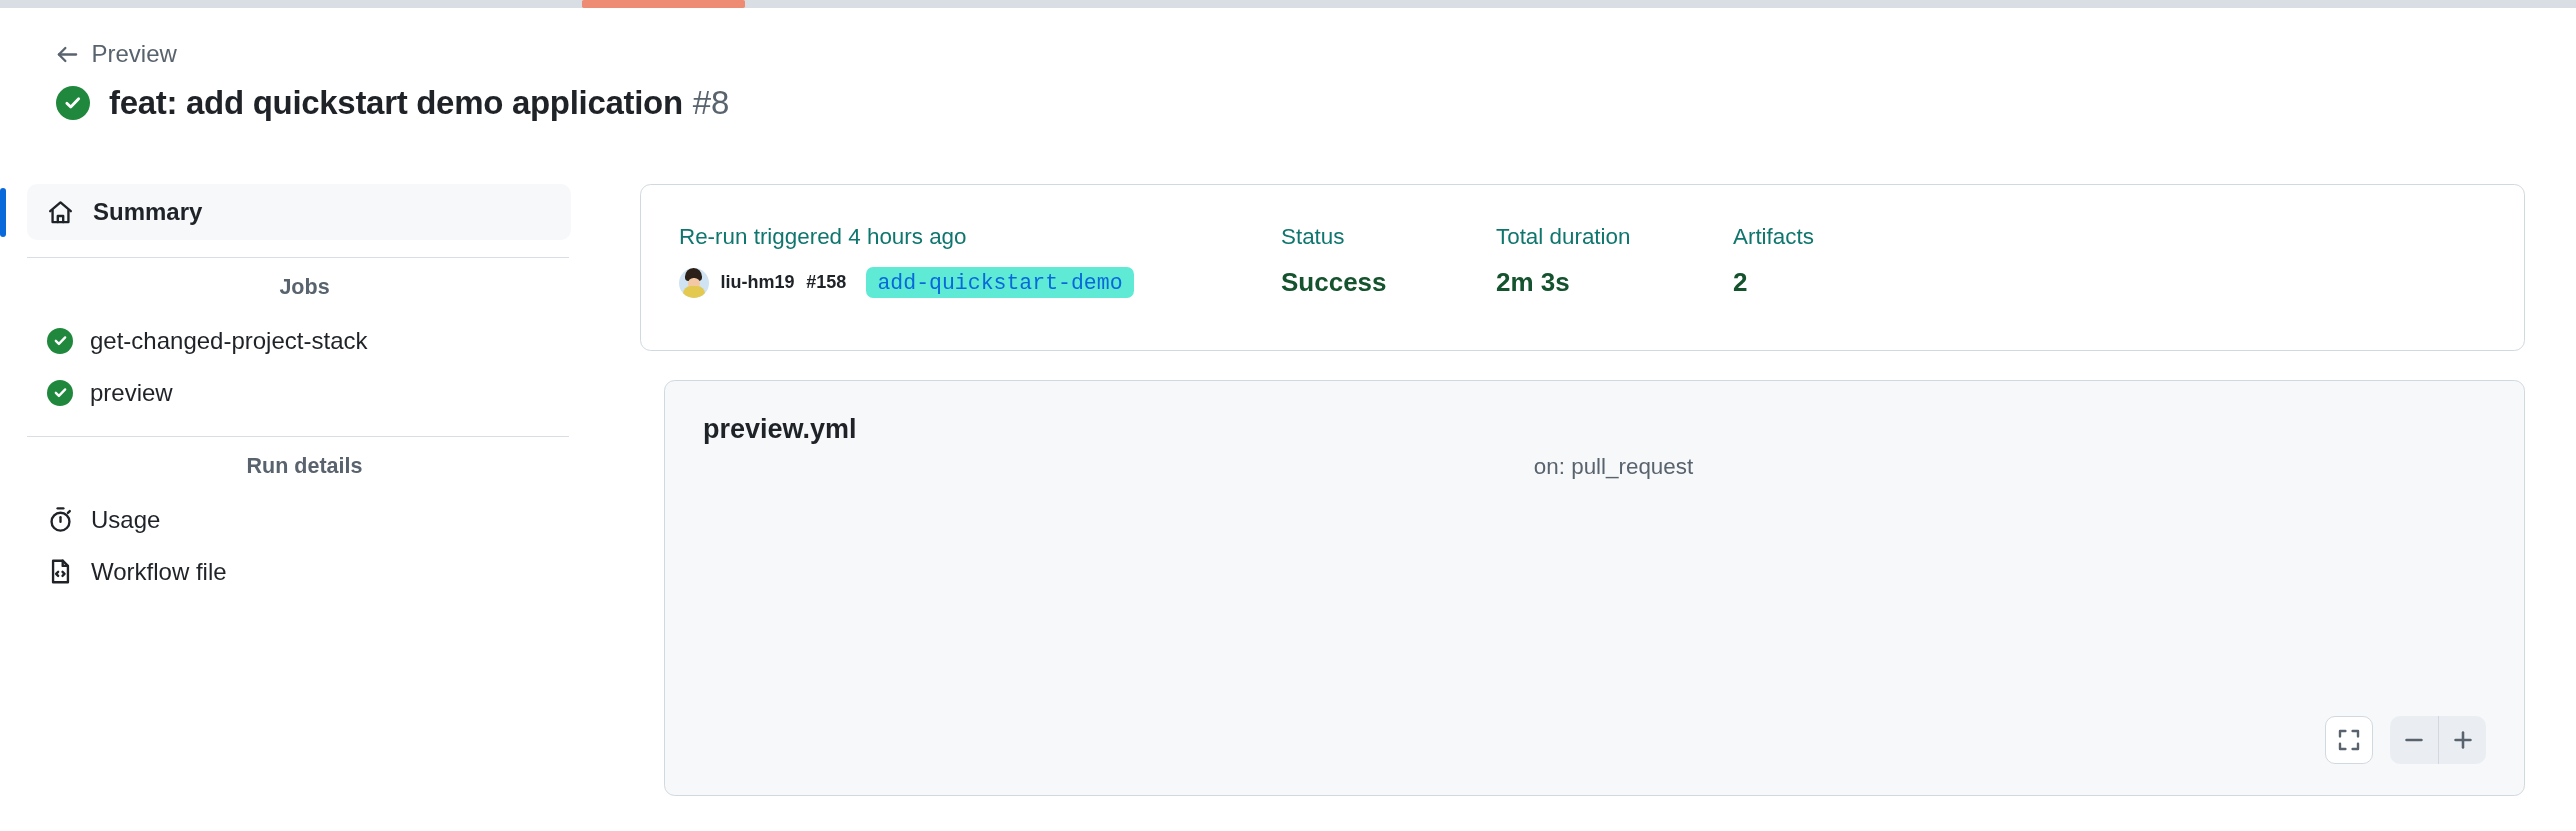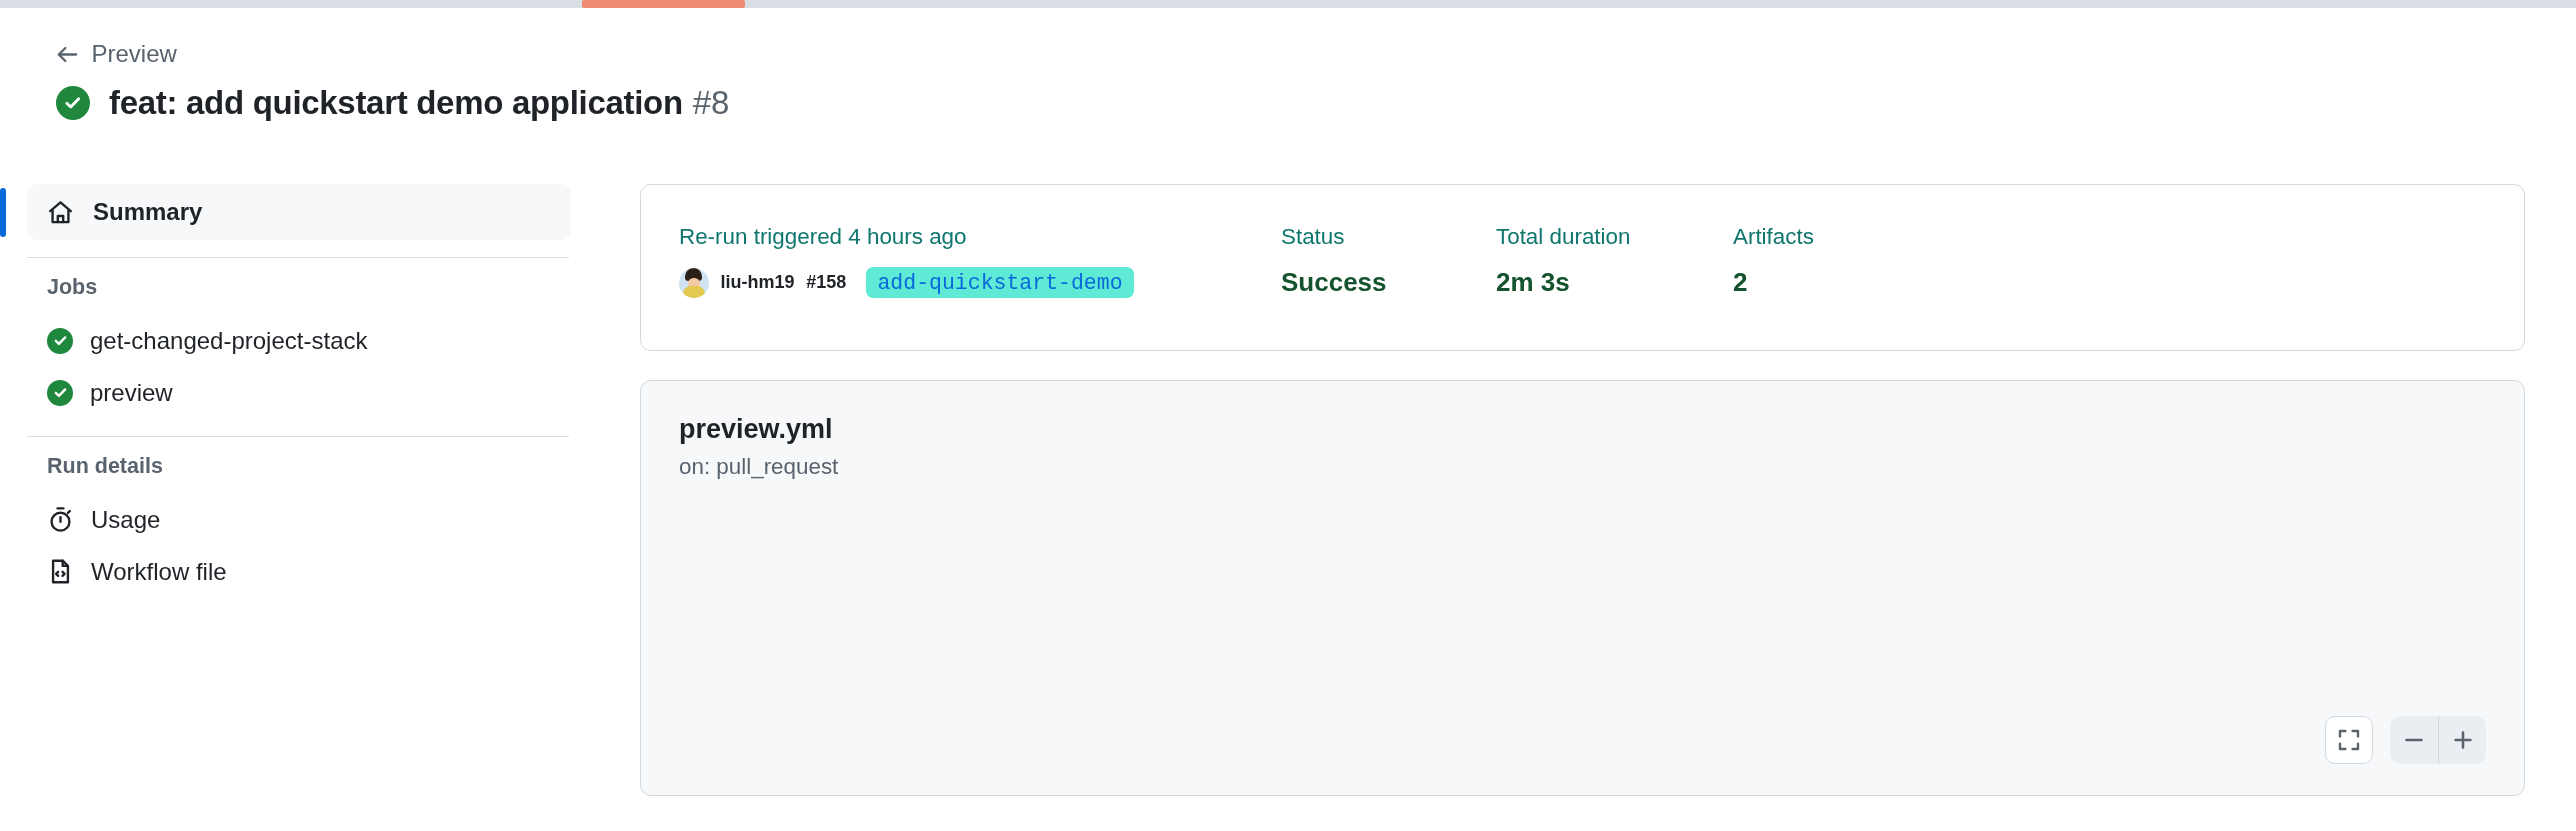--- a/index.html
+++ b/index.html
@@ -112,20 +112,21 @@
     margin-left: 3.6px;
   }
   .kebab { display: flex; gap: 7.2px; align-items: center; }
   .kebab i { width: 8px; height: 8px; border-radius: 50%; background: #59636e; display: block; }
 
   
   .sidebar {
     position: absolute;
     top: 184px; left: 0;
     width: 609px;
+    text-align: center;
   }
   .nav-item {
     position: relative;
     display: flex;
     align-items: center;
     gap: 19px;
     height: 56px;
     margin: 0 38px 0 27px;
     padding: 0 20px;
     border-radius: 10px;
@@ -264,29 +265,30 @@
     cursor: pointer;
   }
 
   
   .graph-card {
     margin-top: 29px;
     height: 416px;
     background: #f6f8fa;
     position: relative;
     overflow: hidden;
+    margin-left: 24px;
   }
   .graph-header { padding: 33px 0 0 38px; }
   .wf-name {
     font-size: 27px;
     font-weight: bold;
     color: #1f2328;
     margin-bottom: 9px;
   }
-  .wf-trigger { font-size: 22.4px; color: #59636e; }
+  .wf-trigger { font-size: 22.4px; color: #59636e; text-align: center; }
 
   .graph-canvas { position: absolute; top: 0; left: 0; width: 1885px; height: 416px; }
 
   .graph-controls {
     position: absolute;
     right: 38px; bottom: 31px;
     display: flex;
     align-items: center;
     gap: 17px;
   }

